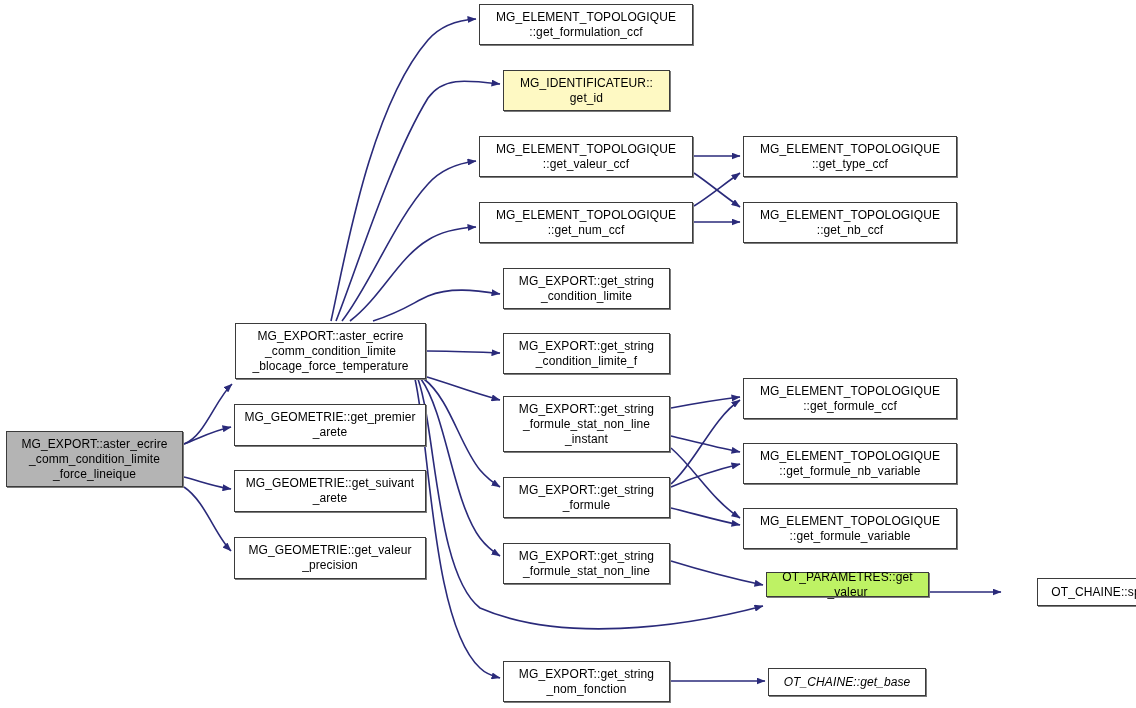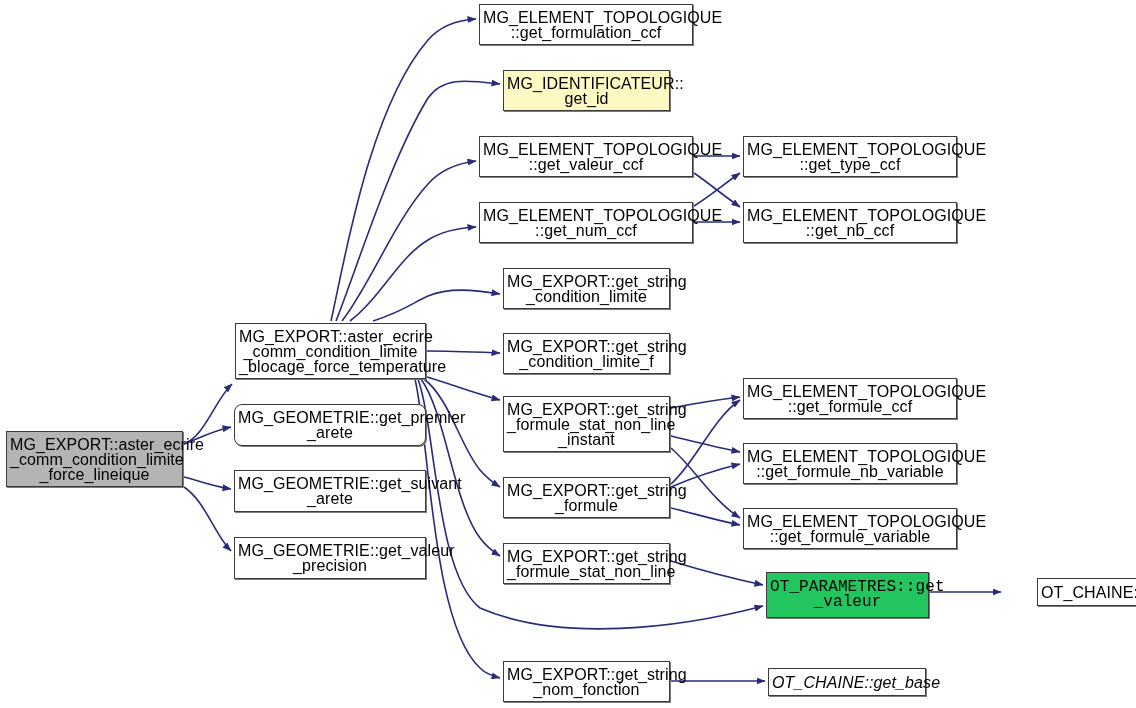--- a/index.html
+++ b/index.html
@@ -28,21 +28,21 @@
   .node {
     position: absolute;
     box-sizing: border-box;
     border: 1px solid #3b3b3b;
     background: #ffffff;
     color: #000000;
     display: flex;
     align-items: center;
     justify-content: center;
     text-align: center;
-    font-size: 16px;
+    font-size: 12px;
     line-height: 15px;
     letter-spacing: 0.1px;
     white-space: pre-line;
     box-shadow: 1px 1px 0 0 #7b7b7b;
     z-index: 2;
   }
   .node.root {
     background: #b4b4b4;
     border: 1px solid #2d2d2d;
   }
@@ -95,21 +95,21 @@
         <path d="M 930,592 C 950,592 980,592 1001,592" fill="none" stroke="#2a2a7a" stroke-width="1.6" marker-end="url(#arrowhead)"></path>
       </g>
   </svg>
   <div id="nodes-group">
       <div class="node root" style="left: 6px; top: 431px; width: 177px; height: 56px; background: rgb(180, 180, 180); border-color: rgb(59, 59, 59); color: rgb(0, 0, 0);"><span class="node-label">MG_EXPORT::aster_ecrire
 _comm_condition_limite
 _force_lineique</span></div>
       <div class="node" style="left: 235px; top: 323px; width: 191px; height: 56px; background: rgb(255, 255, 255); border-color: rgb(59, 59, 59); color: rgb(0, 0, 0);"><span class="node-label">MG_EXPORT::aster_ecrire
 _comm_condition_limite
 _blocage_force_temperature</span></div>
-      <div class="node" style="left: 234px; top: 404px; width: 192px; height: 42px; background: rgb(255, 255, 255); border-color: rgb(59, 59, 59); color: rgb(0, 0, 0); border-radius: 8px;"><span class="node-label">MG_GEOMETRIE::get_premier
+      <div class="node" style="left: 234px; top: 404px; width: 192px; height: 42px; background: rgb(255, 255, 255); border-color: rgb(59, 59, 59); color: rgb(0, 0, 0);"><span class="node-label">MG_GEOMETRIE::get_premier
 _arete</span></div>
       <div class="node" style="left: 234px; top: 470px; width: 192px; height: 42px; background: rgb(255, 255, 255); border-color: rgb(59, 59, 59); color: rgb(0, 0, 0);"><span class="node-label">MG_GEOMETRIE::get_suivant
 _arete</span></div>
       <div class="node" style="left: 234px; top: 537px; width: 192px; height: 42px; background: rgb(255, 255, 255); border-color: rgb(59, 59, 59); color: rgb(0, 0, 0); justify-content: flex-end;"><span class="node-label">MG_GEOMETRIE::get_valeur
 _precision</span></div>
       <div class="node" style="left: 479px; top: 4px; width: 214px; height: 41px; background: rgb(255, 255, 255); border-color: rgb(59, 59, 59); color: rgb(0, 0, 0);"><span class="node-label">MG_ELEMENT_TOPOLOGIQUE
 ::get_formulation_ccf</span></div>
       <div class="node" style="left: 503px; top: 70px; width: 167px; height: 41px; background: #fef9c3; border-color: rgb(59, 59, 59); color: rgb(0, 0, 0);"><span class="node-label">MG_IDENTIFICATEUR::
 get_id</span></div>
       <div class="node" style="left: 479px; top: 136px; width: 214px; height: 41px; background: rgb(255, 255, 255); border-color: rgb(59, 59, 59); color: rgb(0, 0, 0);"><span class="node-label">MG_ELEMENT_TOPOLOGIQUE
@@ -132,18 +132,18 @@
       <div class="node" style="left: 503px; top: 543px; width: 167px; height: 41px; background: rgb(255, 255, 255); border-color: rgb(59, 59, 59); color: rgb(0, 0, 0);"><span class="node-label">MG_EXPORT::get_string
 _formule_stat_non_line</span></div>
       <div class="node" style="left: 503px; top: 661px; width: 167px; height: 41px; background: rgb(255, 255, 255); border-color: rgb(59, 59, 59); color: rgb(0, 0, 0);"><span class="node-label">MG_EXPORT::get_string
 _nom_fonction</span></div>
       <div class="node" style="left: 743px; top: 378px; width: 214px; height: 41px; background: rgb(255, 255, 255); border-color: rgb(59, 59, 59); color: rgb(0, 0, 0);"><span class="node-label">MG_ELEMENT_TOPOLOGIQUE
 ::get_formule_ccf</span></div>
       <div class="node" style="left: 743px; top: 443px; width: 214px; height: 41px; background: rgb(255, 255, 255); border-color: rgb(59, 59, 59); color: rgb(0, 0, 0);"><span class="node-label">MG_ELEMENT_TOPOLOGIQUE
 ::get_formule_nb_variable</span></div>
       <div class="node" style="left: 743px; top: 508px; width: 214px; height: 41px; background: rgb(255, 255, 255); border-color: rgb(59, 59, 59); color: rgb(0, 0, 0);"><span class="node-label">MG_ELEMENT_TOPOLOGIQUE
 ::get_formule_variable</span></div>
-      <div class="node" style="left: 766px; top: 572px; width: 163px; height: 46px; background: #22c55e; border-color: rgb(59, 59, 59); color: rgb(0, 0, 0); font-family: Liberation Mono, monospace;"><span class="node-label">OT_PARAMETRES::get
+      <div class="node" style="left: 766px; top: 572px; width: 163px; height: 25px; background: #bef264; border-color: rgb(59, 59, 59); color: rgb(0, 0, 0);"><span class="node-label">OT_PARAMETRES::get
 _valeur</span></div>
       <div class="node" style="left: 1037px; top: 578px; width: 127px; height: 28px; background: rgb(255, 255, 255); border-color: rgb(59, 59, 59); color: rgb(0, 0, 0);"><span class="node-label">OT_CHAINE::split</span></div>
       <div class="node" style="left: 768px; top: 668px; width: 158px; height: 28px; background: rgb(255, 255, 255); border-color: rgb(59, 59, 59); color: rgb(0, 0, 0); font-style: italic;"><span class="node-label">OT_CHAINE::get_base</span></div>
     </div>
 </div>
 
 </body></html>

